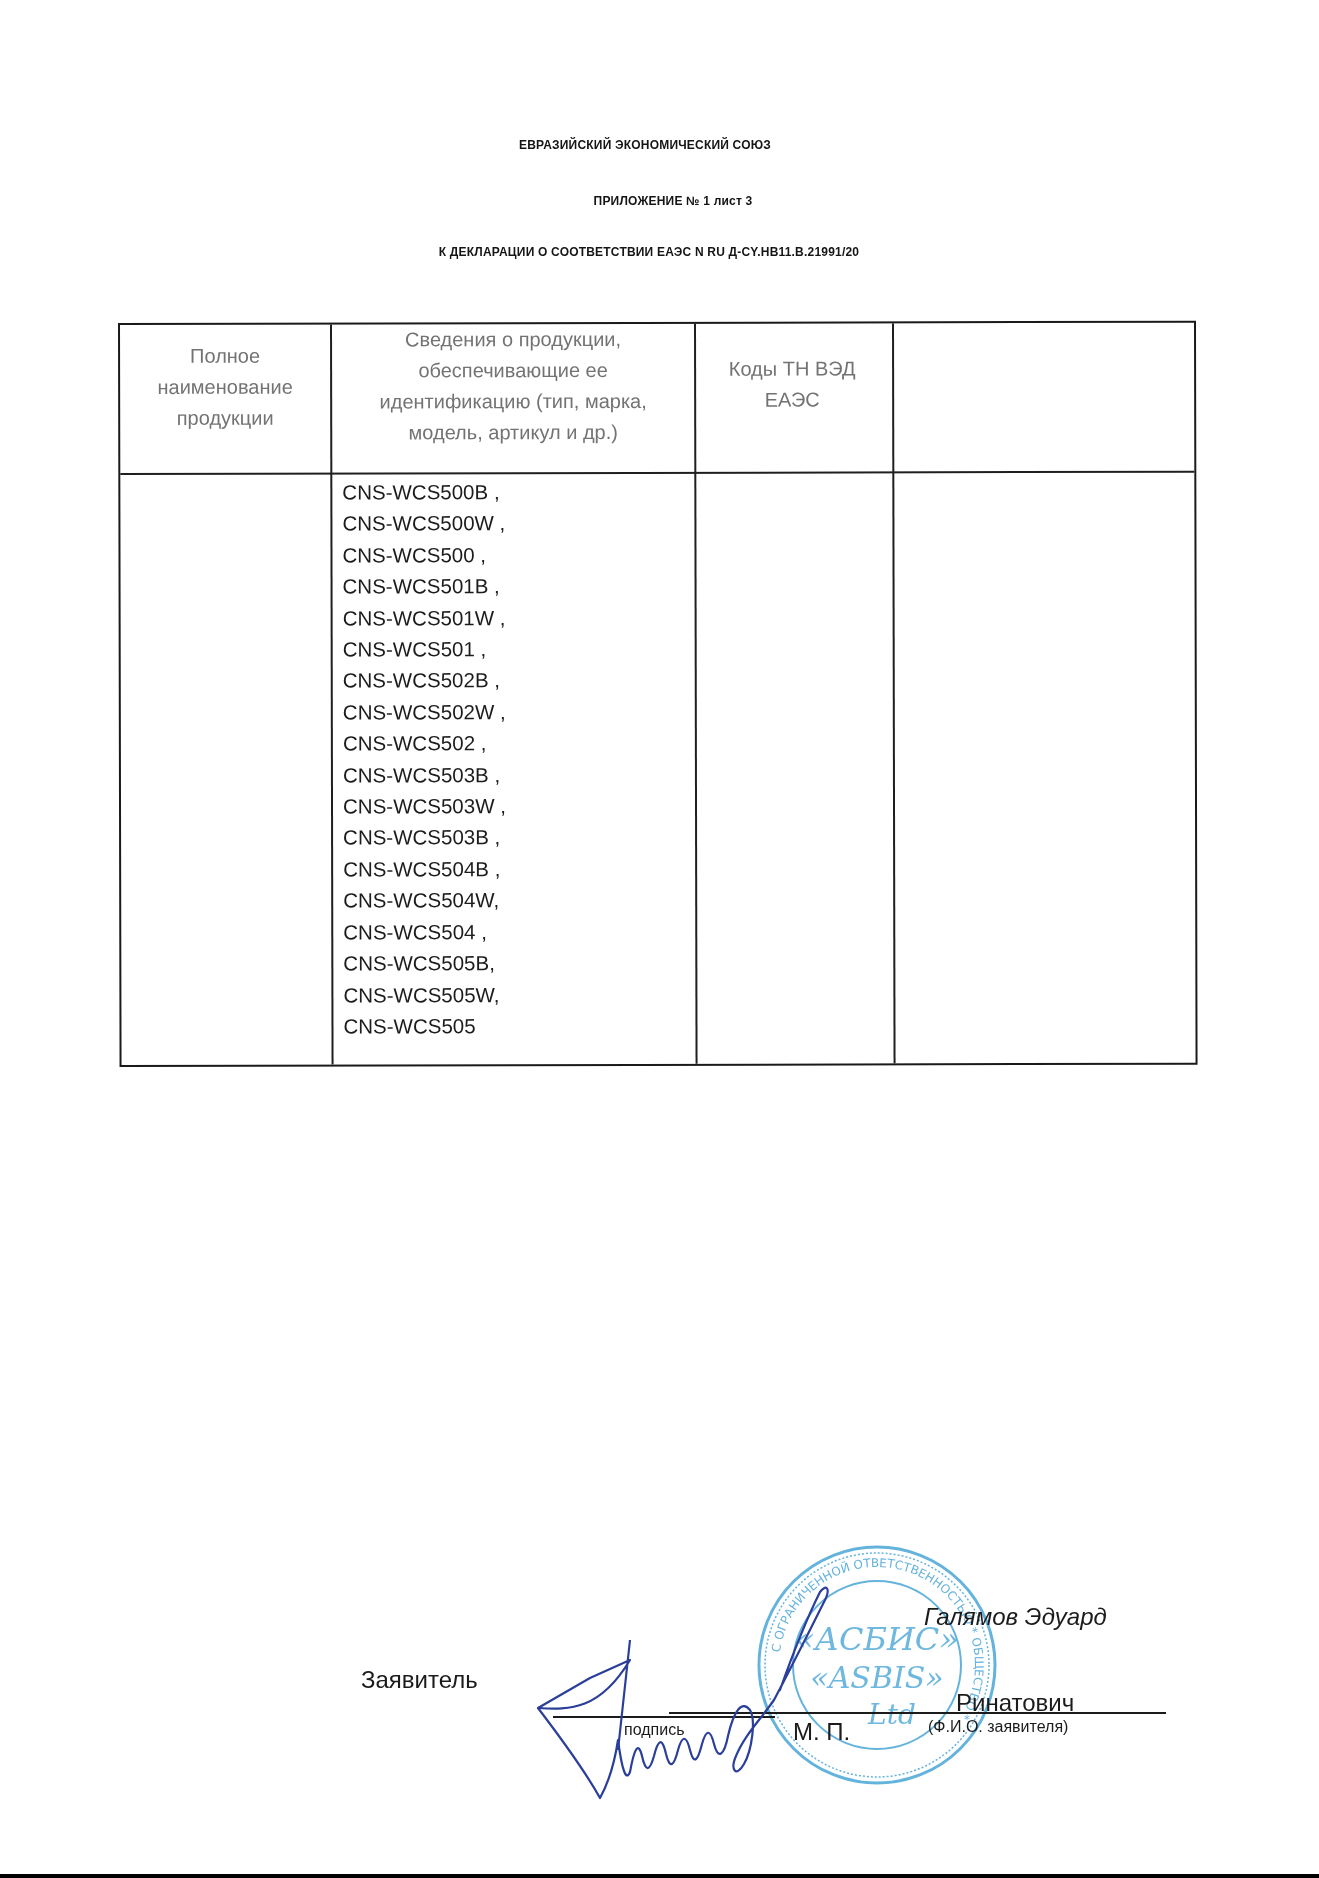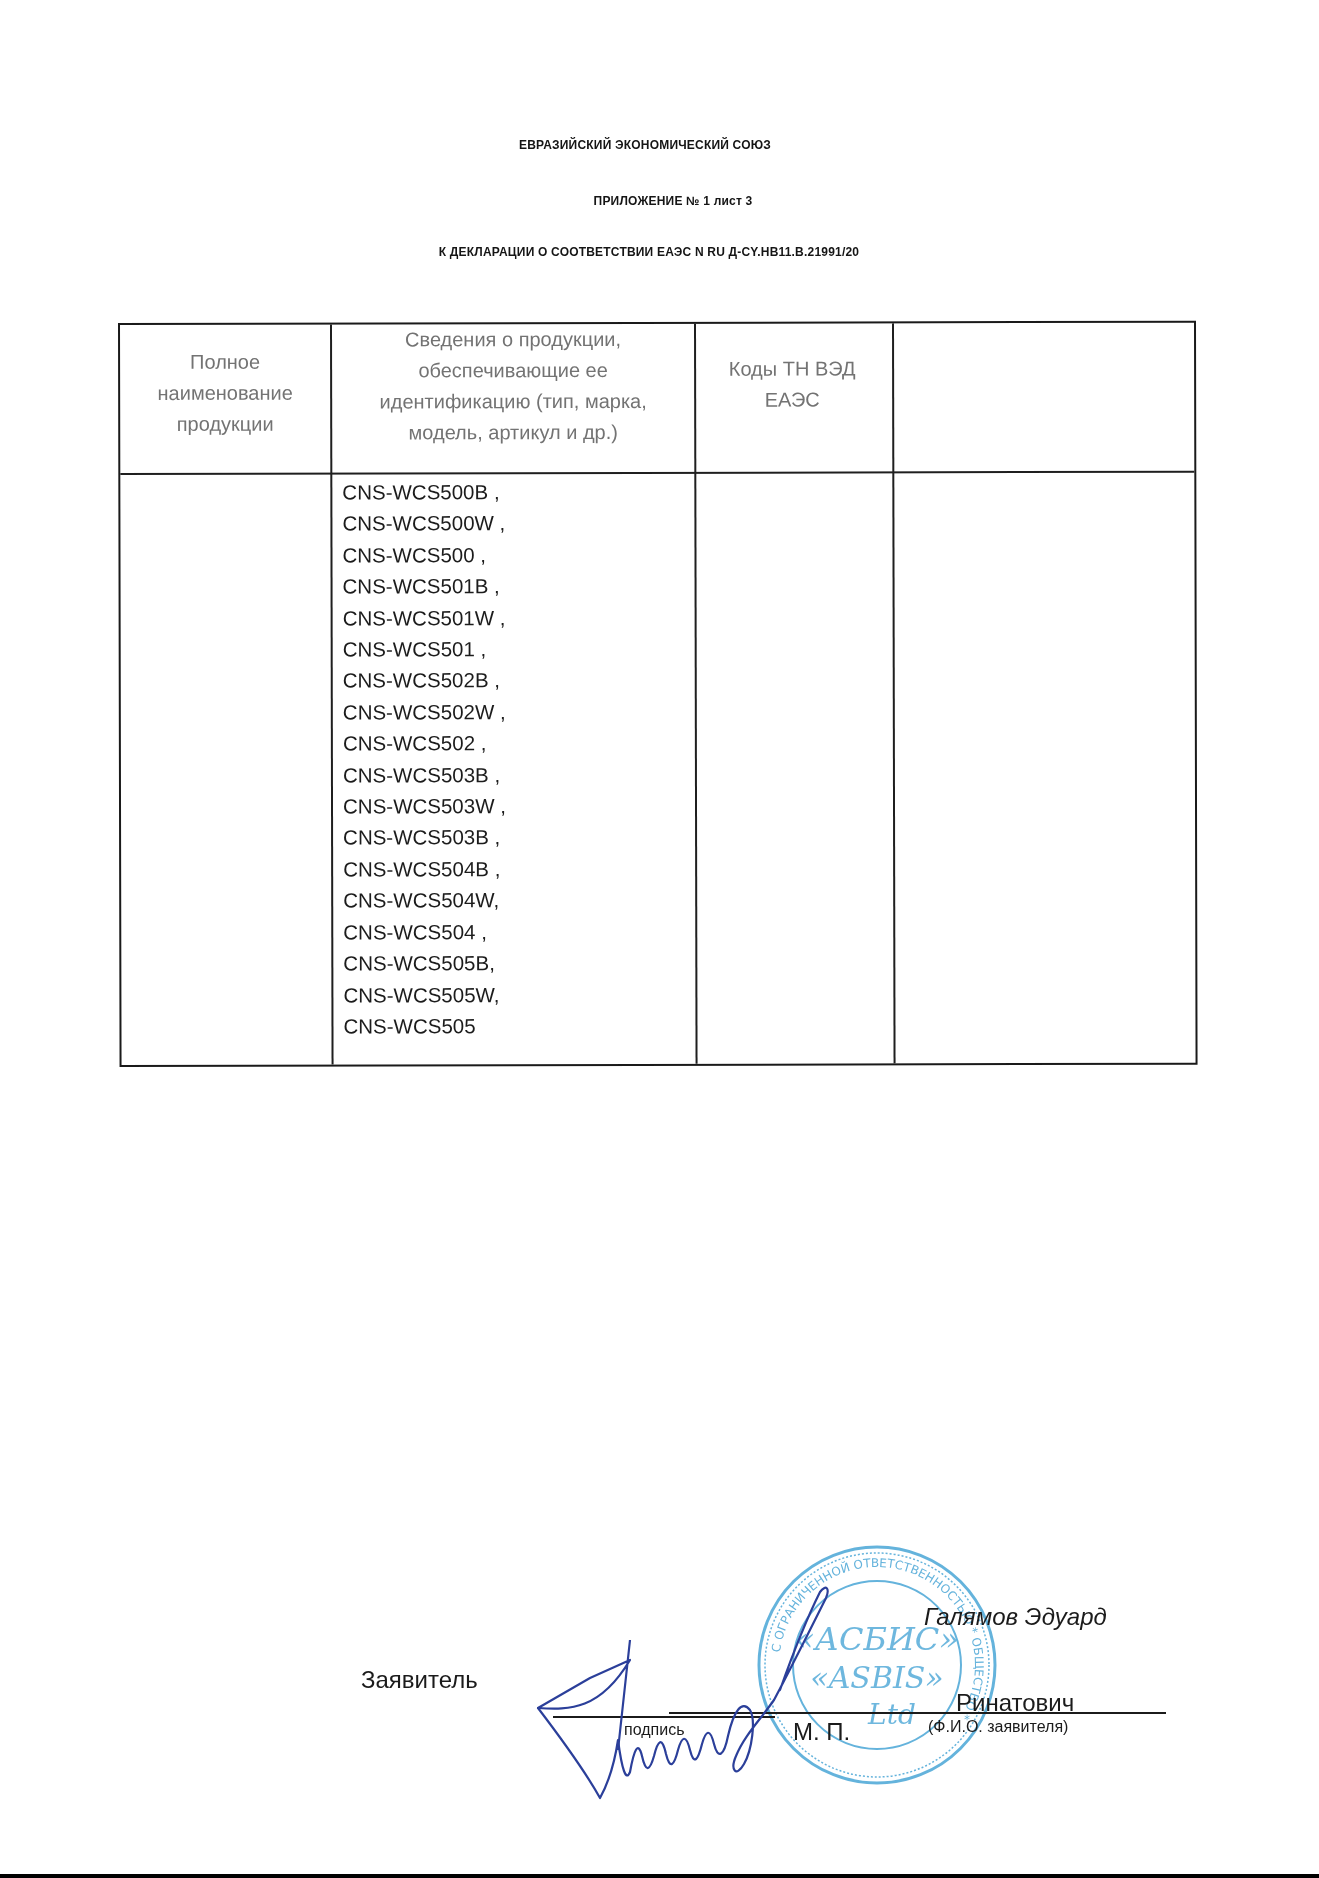--- a/index.html
+++ b/index.html
@@ -115,21 +115,21 @@
   <div id="t3" class="title">К ДЕКЛАРАЦИИ О СООТВЕТСТВИИ ЕАЭС N RU Д-CY.НВ11.В.21991/20</div>
 
   <div class="table">
 
     <div class="vline" style="left:210px"></div>
     <div class="vline" style="left:574px"></div>
     <div class="vline" style="left:772px"></div>
     <div class="hline"></div>
 
     <div class="hcell" style="left:0;width:210px;">
-      <div class="inner" style="padding-top:22px;">
+      <div class="inner" style="padding-top:16px;">
         <div>Полное</div>
         <div>наименование</div>
         <div>продукции</div>
       </div>
     </div>
     <div class="hcell" style="left:212px;width:362px;">
       <div class="inner" style="padding-top:0px;">
         <div>Сведения о продукции,</div>
         <div>обеспечивающие ее</div>
         <div>идентификацию (тип, марка,</div>

